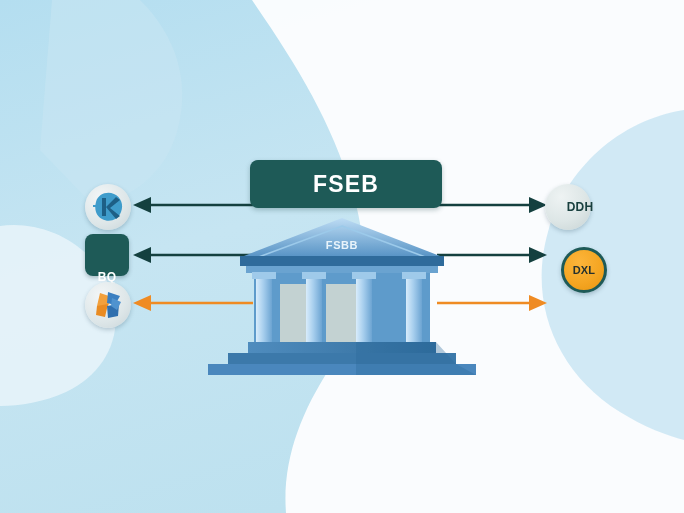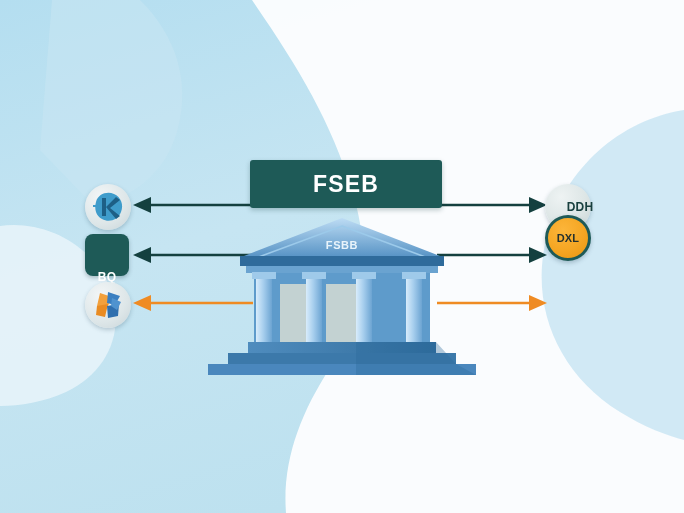--- a/index.html
+++ b/index.html
@@ -24,21 +24,21 @@
     height: 100%;
   }
   
   .banner {
     position: absolute;
     left: 250px;
     top: 160px;
     width: 192px;
     height: 48px;
     background: #1e5a57;
-    border-radius: 3px;
+    border-radius: 8px;
     box-shadow: 0 2px 5px rgba(20,60,60,0.28);
     display: flex;
     align-items: center;
     justify-content: center;
     z-index: 7;
   }
   .banner-text {
     color: #ffffff;
     font-size: 23px;
     font-weight: bold;
@@ -292,20 +292,20 @@
       </svg>
     </div>
   </div>
 
   <div class="node-right" style="top:184px;">
     <div class="badge-gray">
       <span class="badge-gray-text">DDH</span>
     </div>
   </div>
 
-  <div class="node-right" style="top:215px;">
+  <div class="node-right" style="top:247px;margin-left:16px;">
     <div class="badge-orange">
       <span class="badge-orange-text">DXL</span>
     </div>
   </div>
 
 
 </div>
 
 </body></html>

